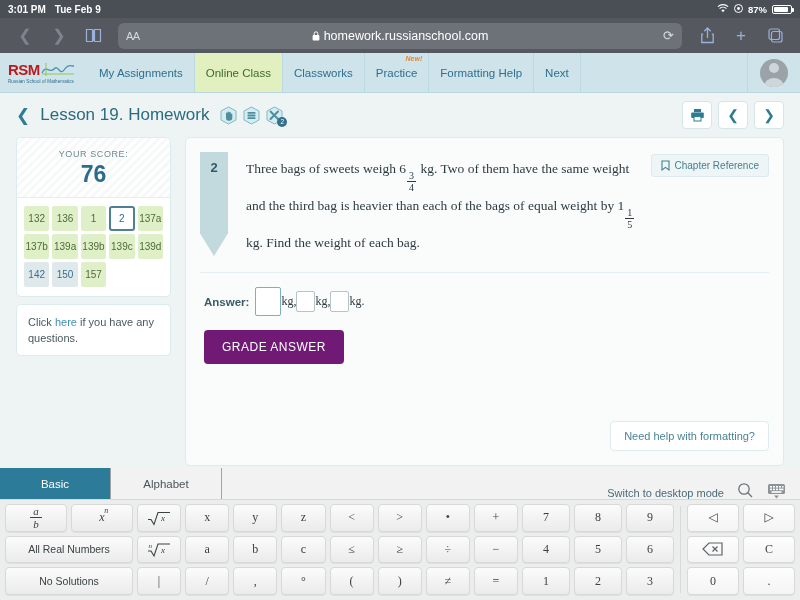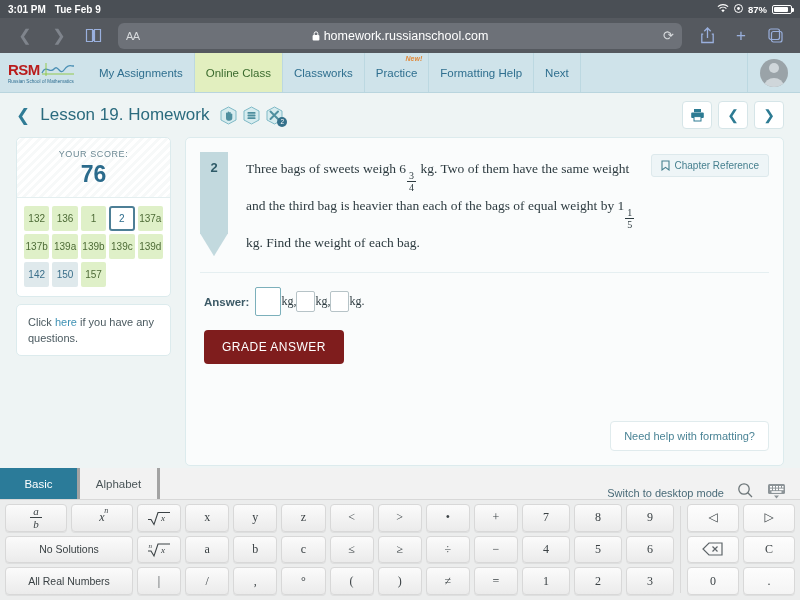--- a/index.html
+++ b/index.html
@@ -180,42 +180,42 @@
     display: flex; align-items: center; gap: 5px; white-space: nowrap; margin-top: 2px;
   }
   .divider { height: 1px; background: #e5eff1; margin: 16px 14px 0; }
 
   .answer-row { display: flex; align-items: center; padding: 14px 0 0 18px; }
   .answer-label { font-size: 11.5px; font-weight: bold; color: #3c5a66; margin-right: 6px; }
   .abox-lg { width: 26px; height: 29px; background: #fff; border: 1px solid #7cb0bb; border-radius: 2px; }
   .abox-sm { width: 19px; height: 21px; background: #fff; border: 1px solid #b6c3c7; border-radius: 2px; }
   .kg { font-family: "Liberation Serif", serif; font-size: 12px; color: #2d3b40; }
   .grade-btn {
-    margin: 14px 16px 0 18px; background: #7f1d1d; color: #ffffff;
+    margin: 14px 16px 0 18px; background: #701a75; color: #ffffff;
     border: none; border-radius: 4px; padding: 10px 18px;
     font-size: 12px; letter-spacing: 0.5px; align-self: flex-start;
   }
   .fmt-wrap { display: flex; justify-content: flex-end; padding: 14px 14px 14px; margin-top: auto; }
   .fmt-btn {
     background: #ffffff; border: 1px solid #e0ebed; border-radius: 4px;
     padding: 8px 13px; color: #4b8496; font-size: 11px;
   }
   .navrow { display: flex; justify-content: space-between; padding-top: 11px; }
   .navbtn {
     background: #ffffff; border: 1px solid #dfeaec; border-radius: 4px;
     height: 32px; width: 113px; display: flex; align-items: center;
     justify-content: space-between; padding: 0 13px; color: #2f6d82; font-size: 12.5px;
   }
 
   
   .kbd { position: absolute; left: 0; top: 468px; width: 800px; height: 132px; background: #eceded; }
   .kbd-tabs { height: 32px; background: #f2f2f2; display: flex; align-items: stretch; border-bottom: 1px solid #d8d8d8; }
   .ktab {
-    width: 80px; display: flex; align-items: center; justify-content: center;
-    font-size: 11.5px; color: #4a5558; border-right: 3px solid #a3a3a3; text-align: right;
+    width: 111px; display: flex; align-items: center; justify-content: center;
+    font-size: 11.5px; color: #4a5558; border-right: 1px solid #a3a3a3; text-align: right;
   }
   .ktab.active { background: #2b7b99; color: #ffffff; }
   .kbd-tab-right { margin-left: auto; display: flex; align-items: flex-end; gap: 13px; padding-right: 14px; }
   .switch-desktop { font-size: 11px; color: #4a6b78; }
   .kicon { color: #6d7679; display: flex; align-items: center; }
   .keys { display: flex; padding: 4px 5px 5px; gap: 0; height: 100px; }
   .kgrid { display: grid; gap: 4px; }
   .key {
     background: linear-gradient(#fbfbfb, #ebebeb); border: 1px solid #d8d8d8;
     border-radius: 4px; display: flex; align-items: center; justify-content: center;
@@ -508,22 +508,22 @@
         <div class="key">
           <span class="kfrac">
               <span class="kn">a</span>
               <span class="kd">b</span>
             </span>
         </div>
         <div class="key">
           <span class="ksup"><span>x</span><sup>n</sup></span>
         </div>
       </div>
+      <div class="key txt">All Real Numbers</div>
       <div class="key txt">No Solutions</div>
-      <div class="key txt">All Real Numbers</div>
     </div>
 
     <div style="width:4px"></div>
 
     <div class="kgrid" style="grid-template-columns:repeat(8,1fr); grid-template-rows:repeat(3,1fr); flex:1;">
       <div class="key">
         <svg width="26" height="16" viewBox="0 0 26 16">
             <path d="M2 9.5 5 9.5 8 14.5 12 2.5 24 2.5" stroke="#3b4245" stroke-width="1.1" fill="none"></path>
             <text x="15" y="11" font-size="9" font-style="italic" font-family="Liberation Serif, serif" fill="#3b4245">x</text>
           </svg>

